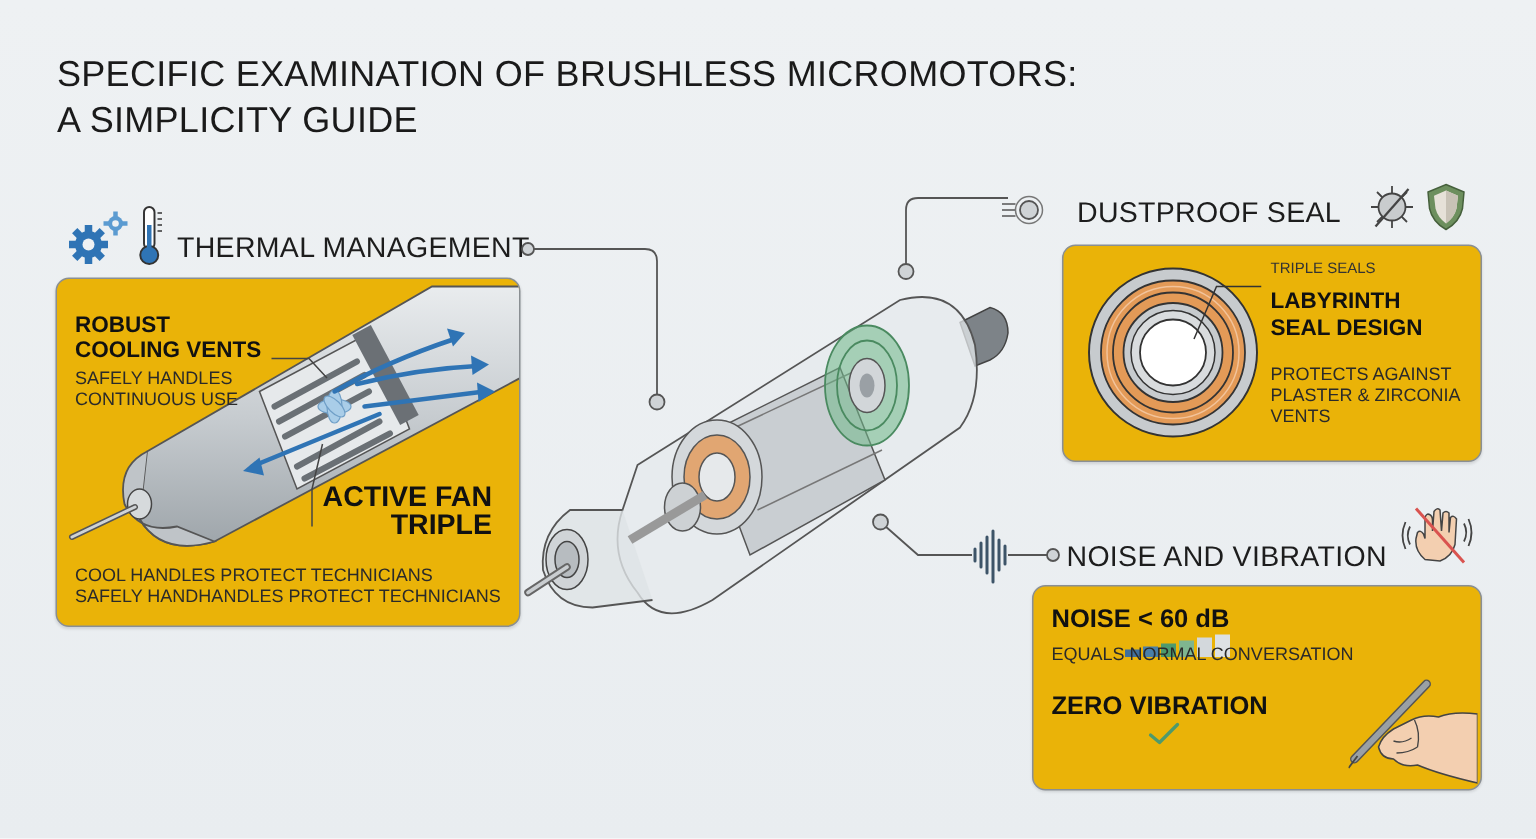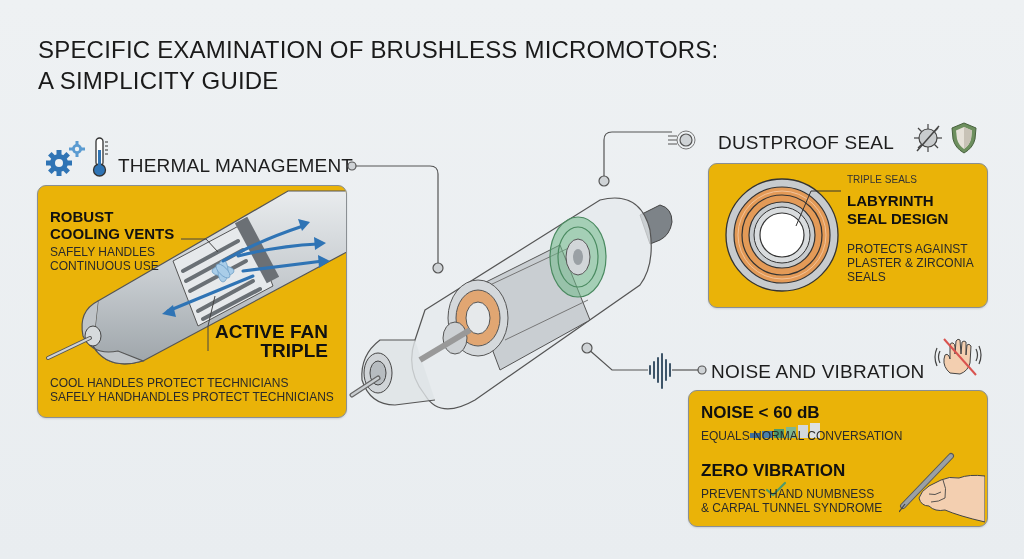--- a/index.html
+++ b/index.html
@@ -243,21 +243,21 @@
     <polyline points="73,50 88,15 118,15" fill="none" stroke="#333" stroke-width="1"></polyline>
   </svg>
   <div class="abs" style="left:138px;top:10px;font-size:10px;color:#333;">TRIPLE SEALS</div>
   <div class="abs bold" style="left:138px;top:28px;font-size:15px;line-height:18px;color:#111;">
     <div>LABYRINTH</div>
     <div>SEAL DESIGN</div>
   </div>
   <div class="abs small" style="left:138px;top:78px;">
     <div>PROTECTS AGAINST</div>
     <div>PLASTER &amp; ZIRCONIA</div>
-    <div>SEALS</div>
+    <div>VENTS</div>
   </div>
 </div>
 
 <div class="section-heading" style="left:711px;top:361px;">NOISE AND VIBRATION</div>
 <div class="abs" style="left:934px;top:335px;">
   <svg width="52" height="42" viewBox="0 0 52 42">
     <path d="M16 38 Q9 32 10 24 L11 20 Q13 18 15 21 L16 24 L16 10 Q17 7 19 8 Q21 9 21 12 L21 19 L22 6 Q24 3 26 5 L27 19 L28 7 Q30 5 32 7 L32 20 L33 10 Q35 8 37 11 L36 28 Q34 36 26 39 Z" fill="#f3cfb0" stroke="#444" stroke-width="1"></path>
     <g fill="none" stroke="#444" stroke-width="1.2">
       <path d="M6 16 Q3 22 6 28"></path>
         <path d="M3 13 Q-1 22 3 31"></path>
@@ -282,24 +282,20 @@
   </div>
   <div class="abs small" style="left:12px;top:38px;">EQUALS NORMAL CONVERSATION</div>
   <div class="abs" style="left:12px;top:70px;display:flex;align-items:center;flex-direction:column;">
     <span class="bold" style="font-size:17px;color:#111;">ZERO VIBRATION</span>
     <span style="margin-left:6px;">
       <svg width="22" height="16" viewBox="0 0 22 16">
           <path d="M2 9 L8 14 L20 2" fill="none" stroke="#4e9a6c" stroke-width="2.2" stroke-linecap="round" stroke-linejoin="round"></path>
         </svg>
     </span>
   </div>
-  <div class="abs small" style="left:12px;top:96px;">
-    <div>PREVENTS HAND NUMBNESS</div>
-    <div>&amp; CARPAL TUNNEL SYNDROME</div>
-  </div>
   <svg class="abs" style="left:210px;top:55px;" width="86" height="78" viewBox="0 0 86 78">
     <path d="M30 40 Q22 45 20 52 Q22 60 30 60 Q36 66 46 64 Q60 70 86 76 L86 30 Q70 28 60 32 Q50 30 42 34 Z" fill="#f3cfb0" stroke="#444" stroke-width="1"></path>
     <g fill="none" stroke="#444" stroke-width="0.9">
         <path d="M30 48 Q36 50 42 46"></path>
         <path d="M32 56 Q40 56 46 52"></path>
         <path d="M44 34 Q48 42 46 52"></path>
       </g>
     <line x1="4" y1="60" x2="52" y2="10" stroke="#555" stroke-width="6" stroke-linecap="round"></line>
     <line x1="4" y1="60" x2="52" y2="10" stroke="#9aa0a5" stroke-width="4" stroke-linecap="round"></line>
     <line x1="0" y1="66" x2="6" y2="58" stroke="#444" stroke-width="1.2"></line>

